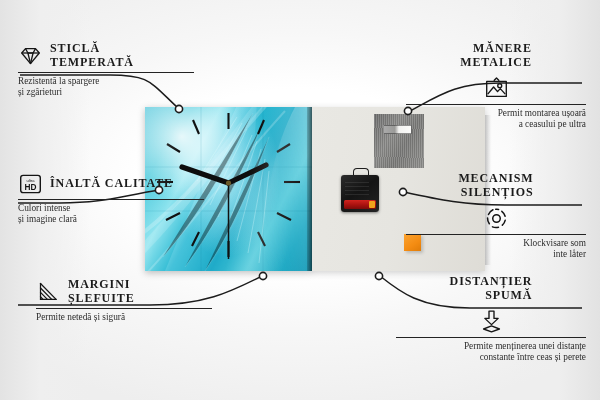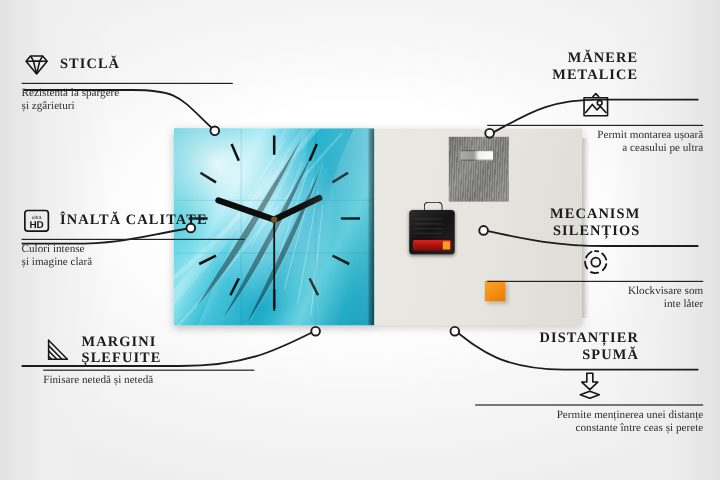--- a/index.html
+++ b/index.html
@@ -232,20 +232,21 @@
         <g fill="none" stroke="#151515" stroke-width="1.3" stroke-linejoin="round">
           <path d="M3.2,9 L7,4.6 H17 L20.8,9 L12,19.6 Z"></path>
           <path d="M3.2,9 H20.8"></path>
             <path d="M7,4.6 L9.4,9 L12,19.6"></path>
           <path d="M17,4.6 L14.6,9 L12,19.6"></path>
             <path d="M9.4,9 H14.6"></path>
         </g>
       </svg>
       <div class="ttl">
         <div>STICLĂ</div>
+        <div>TEMPERATĂ</div>
       </div>
     </div>
     <div class="rule"></div>
     <div class="sub">
       <div>Rezistentă la spargere</div>
       <div>și zgârieturi</div>
     </div>
   </div>
 
   <div class="feat left" style="left:18px;top:172px;width:186px;">
@@ -278,21 +279,21 @@
           <line x1="4" y1="19.4" x2="19.6" y2="19.4"></line>
         </g>
       </svg>
       <div class="ttl">
         <div>MARGINI</div>
         <div>ȘLEFUITE</div>
       </div>
     </div>
     <div class="rule"></div>
     <div class="sub">
-      <div>Finisare netedă și netedă</div>
+      <div>Permite netedă și sigură</div>
       <div></div>
     </div>
   </div>
 
   <div class="feat right" style="left:406px;top:42px;width:180px;">
     <div class="head">
       <div class="ttl">
         <div>MĂNERE</div>
         <div>METALICE</div>
       </div>

